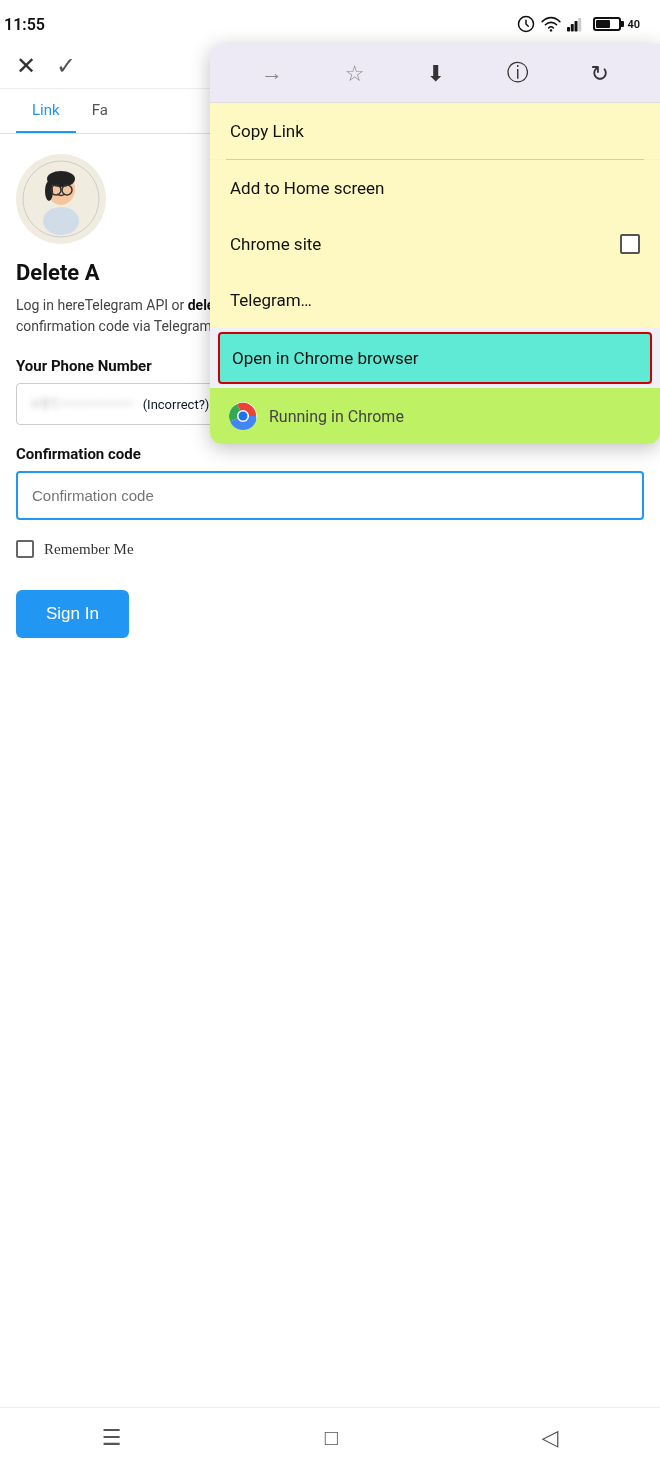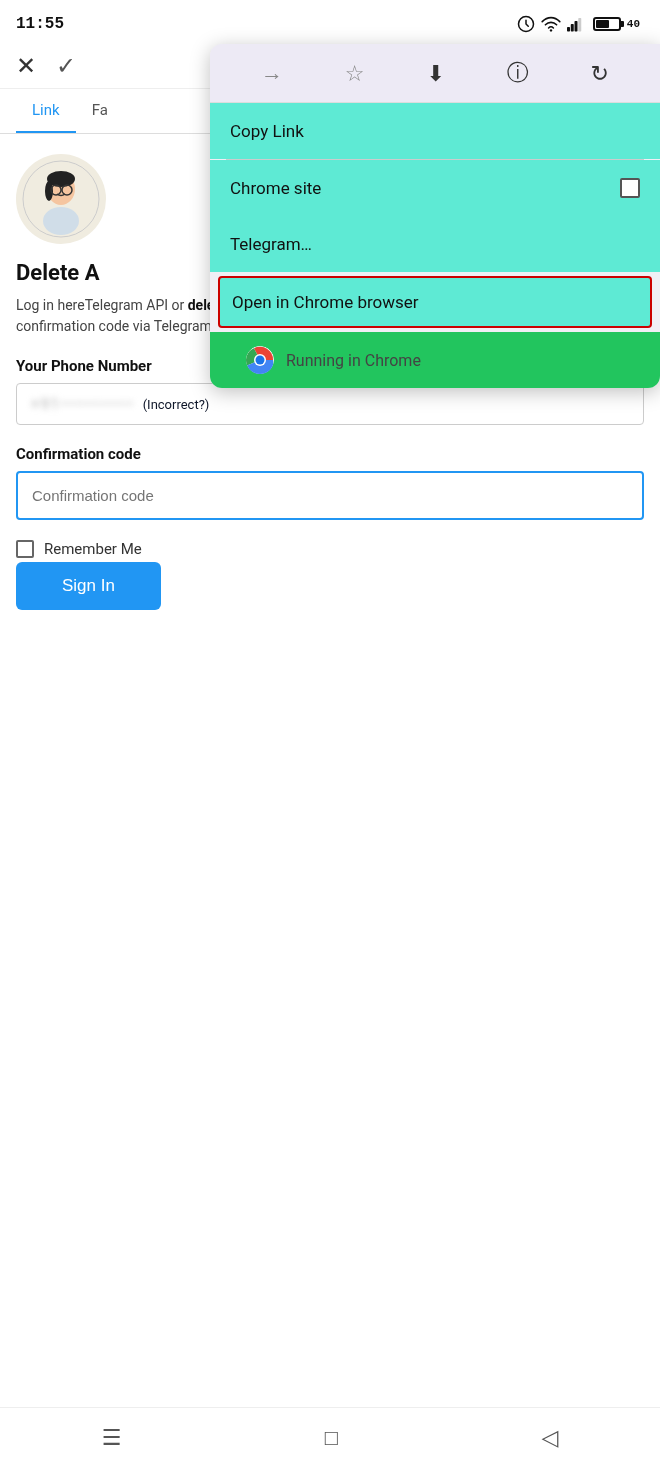--- a/index.html
+++ b/index.html
@@ -11,24 +11,23 @@
       font-family: 'Roboto', Arial, sans-serif;
       position: relative;
       overflow-x: hidden;
     }
 
     
     .status-bar {
       display: flex;
       justify-content: space-between;
       align-items: center;
-      padding: 10px 20px 6px 16px;
+      padding: 10px 20px 6px 4px;
       background: #fff;
       height: 44px;
-      font-family: Liberation Mono, monospace;
     }
     .status-time {
       font-size: 16px;
       font-weight: 600;
       color: #111;
     }
     .status-icons {
       display: flex;
       align-items: center;
       gap: 6px;
@@ -181,41 +180,42 @@
       width: 100%;
       border: 2px solid #2196F3;
       border-radius: 4px;
       padding: 14px;
       font-size: 15px;
       color: #888;
       outline: none;
     }
     .remember-me {
       display: flex;
-      align-items: flex-start;
+      align-items: center;
       gap: 10px;
-      margin-bottom: 4px;
+      margin-bottom: 32px;
+      font-family: Liberation Serif, serif;
     }
     .remember-checkbox {
       width: 18px;
       height: 18px;
       border: 2px solid #666;
       border-radius: 2px;
       background: #fff;
     }
     .remember-label {
       font-size: 15px;
       color: #333;
     }
     .signin-btn {
       background: #2196F3;
       color: #fff;
       border: none;
       border-radius: 6px;
-      padding: 14px 46px;
+      padding: 14px 30px;
       font-size: 17px;
       font-weight: 500;
       cursor: pointer;
     }
 
     
     .dropdown-overlay {
       position: absolute;
       top: 44px;
       right: 0;
@@ -250,40 +250,40 @@
       height: 1px;
       background: #ccc;
       margin: 0 16px;
     }
 
     .dropdown-item {
       padding: 18px 20px;
       font-size: 17px;
       color: #111;
       cursor: pointer;
-      background: #5eead4;
+      background: #fef9c3;
       display: flex;
       align-items: center;
       justify-content: space-between;
     }
 
     .dropdown-item.highlighted {
       border: 2.5px solid #c00;
       margin: 4px 8px;
       border-radius: 4px;
       padding: 14px 12px;
       background: #5eead4;
     }
 
     .running-in-chrome {
       display: flex;
       align-items: center;
       gap: 12px;
-      padding: 14px 36px;
-      background: #22c55e;
+      padding: 14px 19px;
+      background: #bef264;
     }
     .chrome-logo {
       width: 28px;
       height: 28px;
       border-radius: 50%;
       flex-shrink: 0;
     }
     .running-text {
       font-size: 16px;
       color: #444;
@@ -420,20 +420,23 @@
     <span class="dropdown-toolbar-icon active">ⓘ</span>
     <span class="dropdown-toolbar-icon active">↻</span>
   </div>
 
   <div class="dropdown-item">
     <span>Copy Link</span>
   </div>
   <div class="dropdown-divider"></div>
 
 
+  <div class="dropdown-item">
+    <span>Add to Home screen</span>
+  </div>
 
   <div class="dropdown-item">
     <span>Chrome site</span>
     <div class="desktop-checkbox"></div>
   </div>
 
   <div class="dropdown-item">
     <span>Telegram…</span>
   </div>
 

